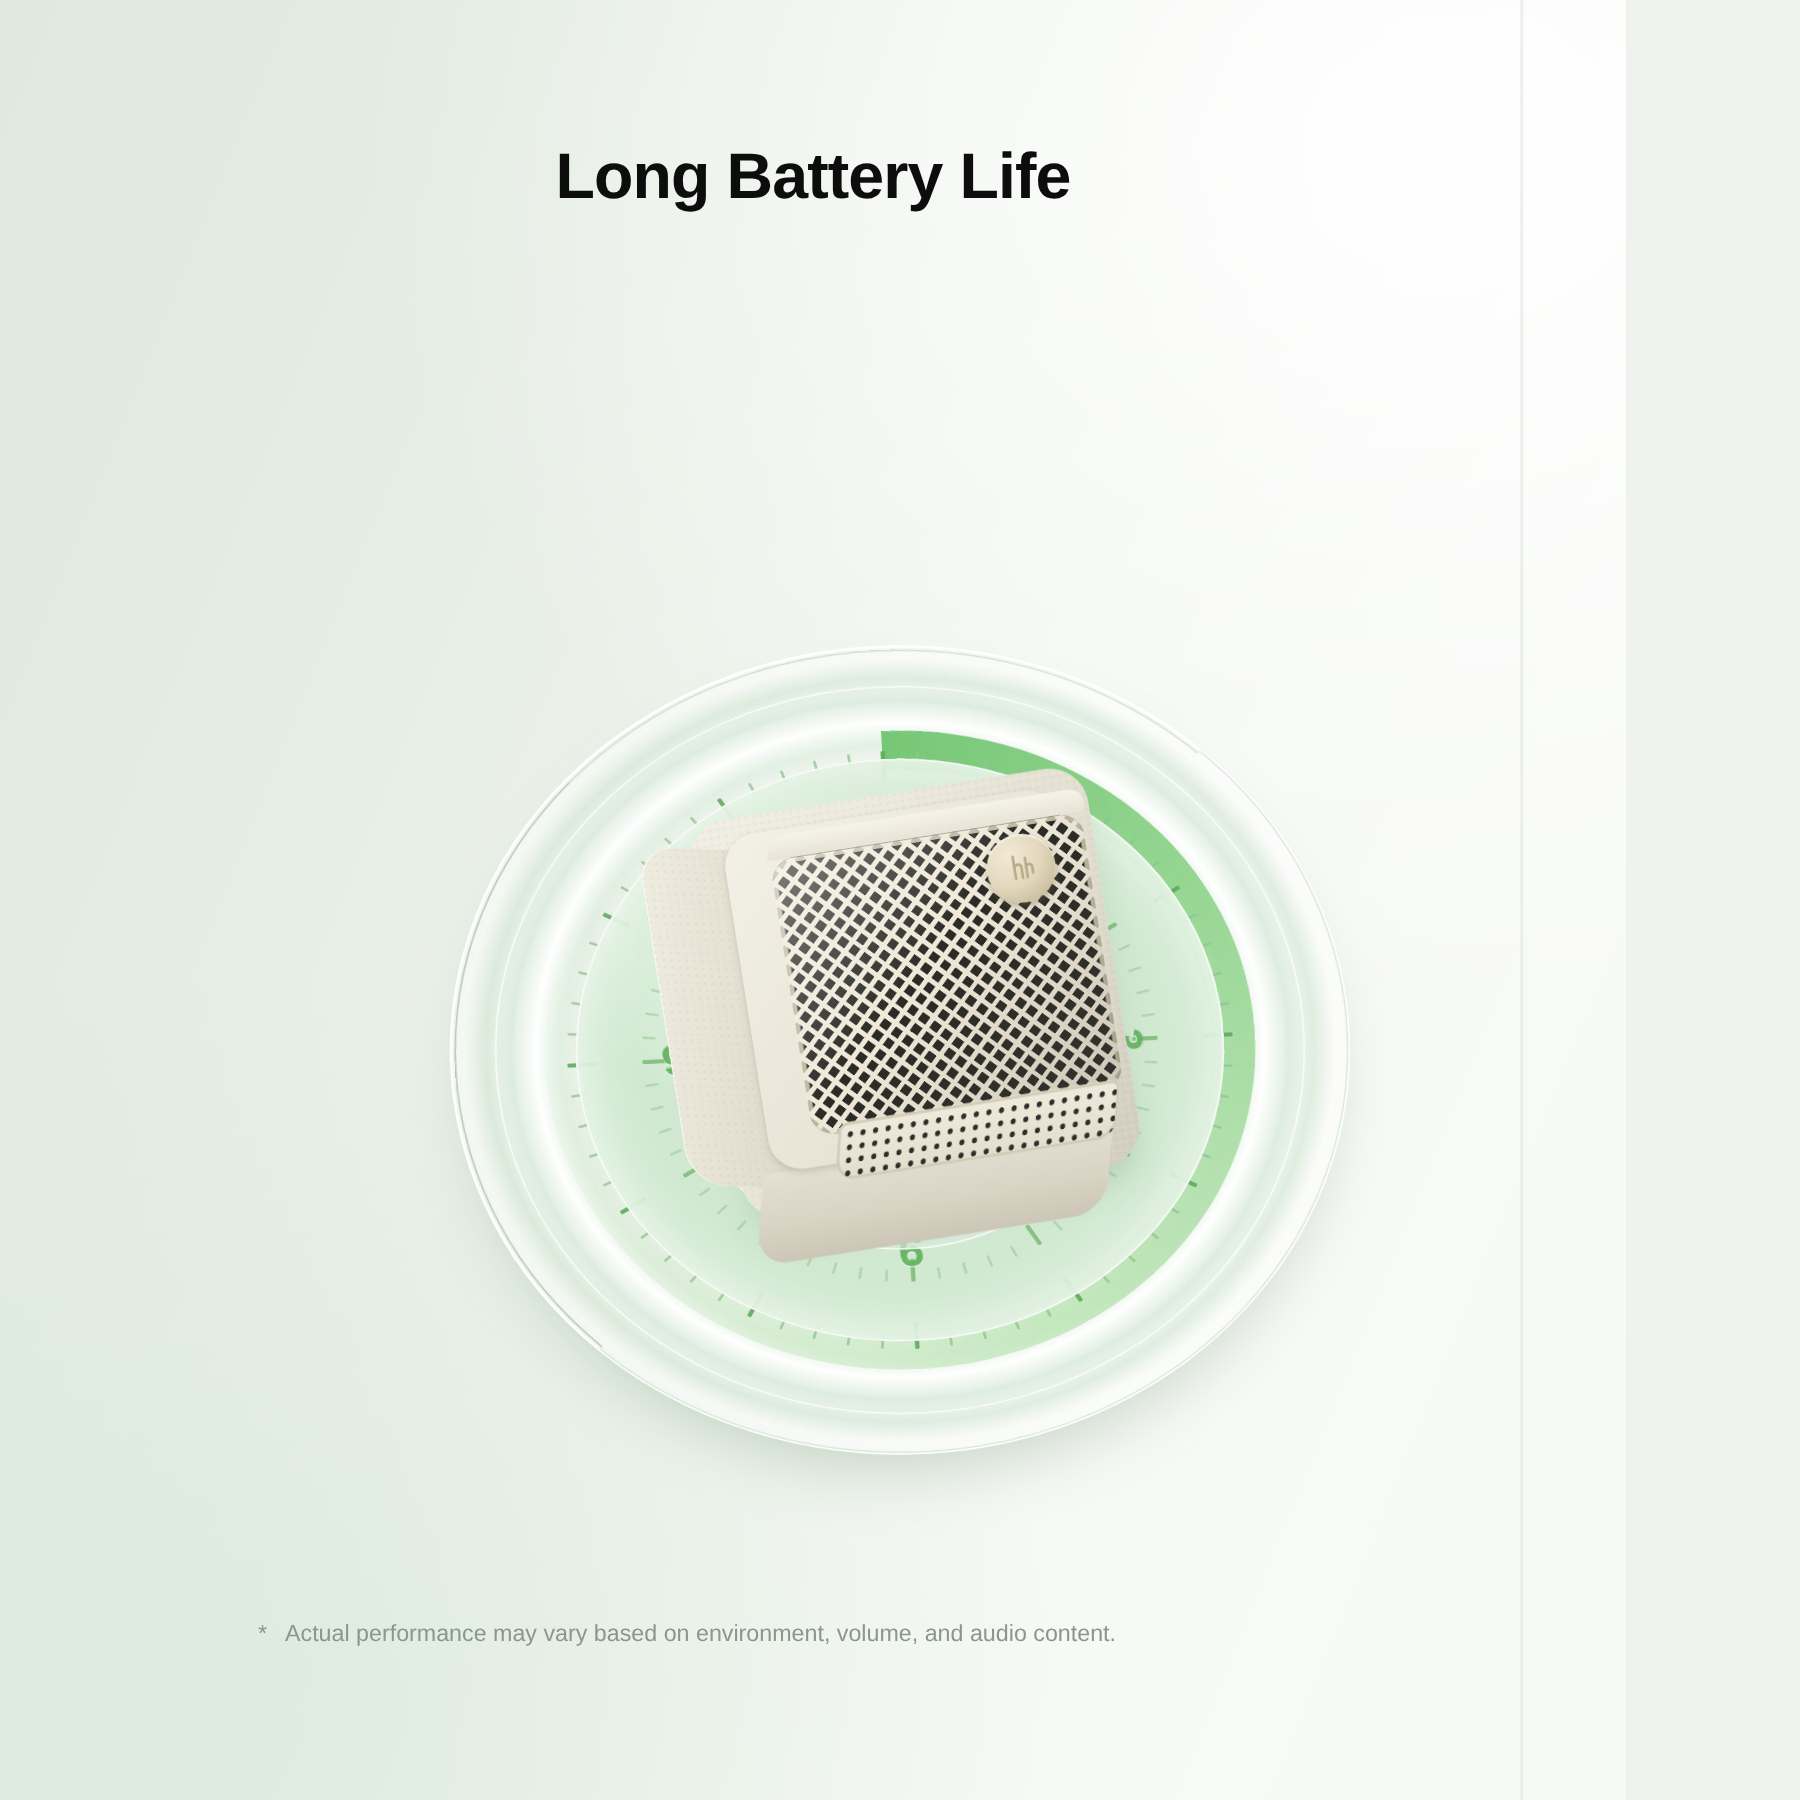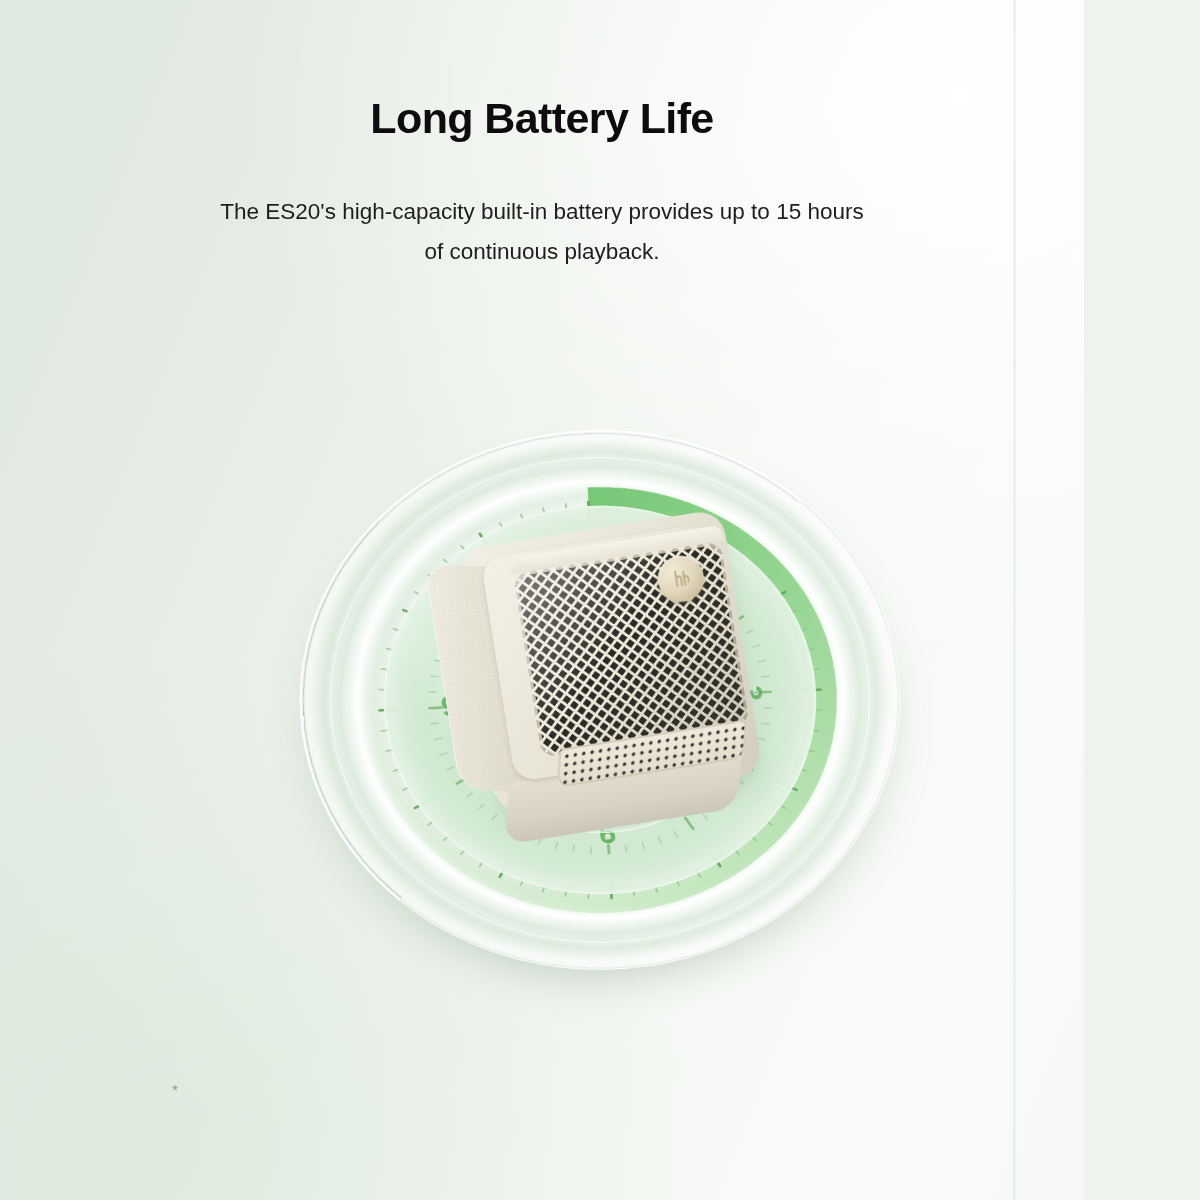--- a/index.html
+++ b/index.html
@@ -317,25 +317,20 @@
 </head>
 <body>
 
 <div id="stage">
 
   <div id="bg-wash"></div>
   <div id="bg-seam"></div>
 
   <div id="headline">Long Battery Life</div>
 
-  <div id="subhead">
-    <span>The ES20's high-capacity built-in battery provides up to 15 hours</span>
-    <br>
-    <span>of continuous playback.</span>
-  </div>
 
   <div id="clock">
 
     <div class="ring tilt" id="rim-outer"></div>
     <div class="ring tilt" id="rim-hl"></div>
     <div class="ring tilt" id="rim-dark"></div>
     <div class="ring tilt" id="rim-2"></div>
 
     <div class="ring tilt" id="arc-band"></div>
 
@@ -738,15 +733,16 @@
               <path d="M16.4 12.0 C18.0 10.2 20.4 10.6 20.4 13.2 L20.4 17.2"></path>
             </g>
           </svg>
         </div>
       </div>
     </div>
   </div>
 
   <div id="footnote">
     <span class="fn-star">*</span>
+    <span class="fn-l2">Actual performance may vary based on environment, volume, and audio content.</span>
   </div>
 
 </div>
 
 </body></html>

